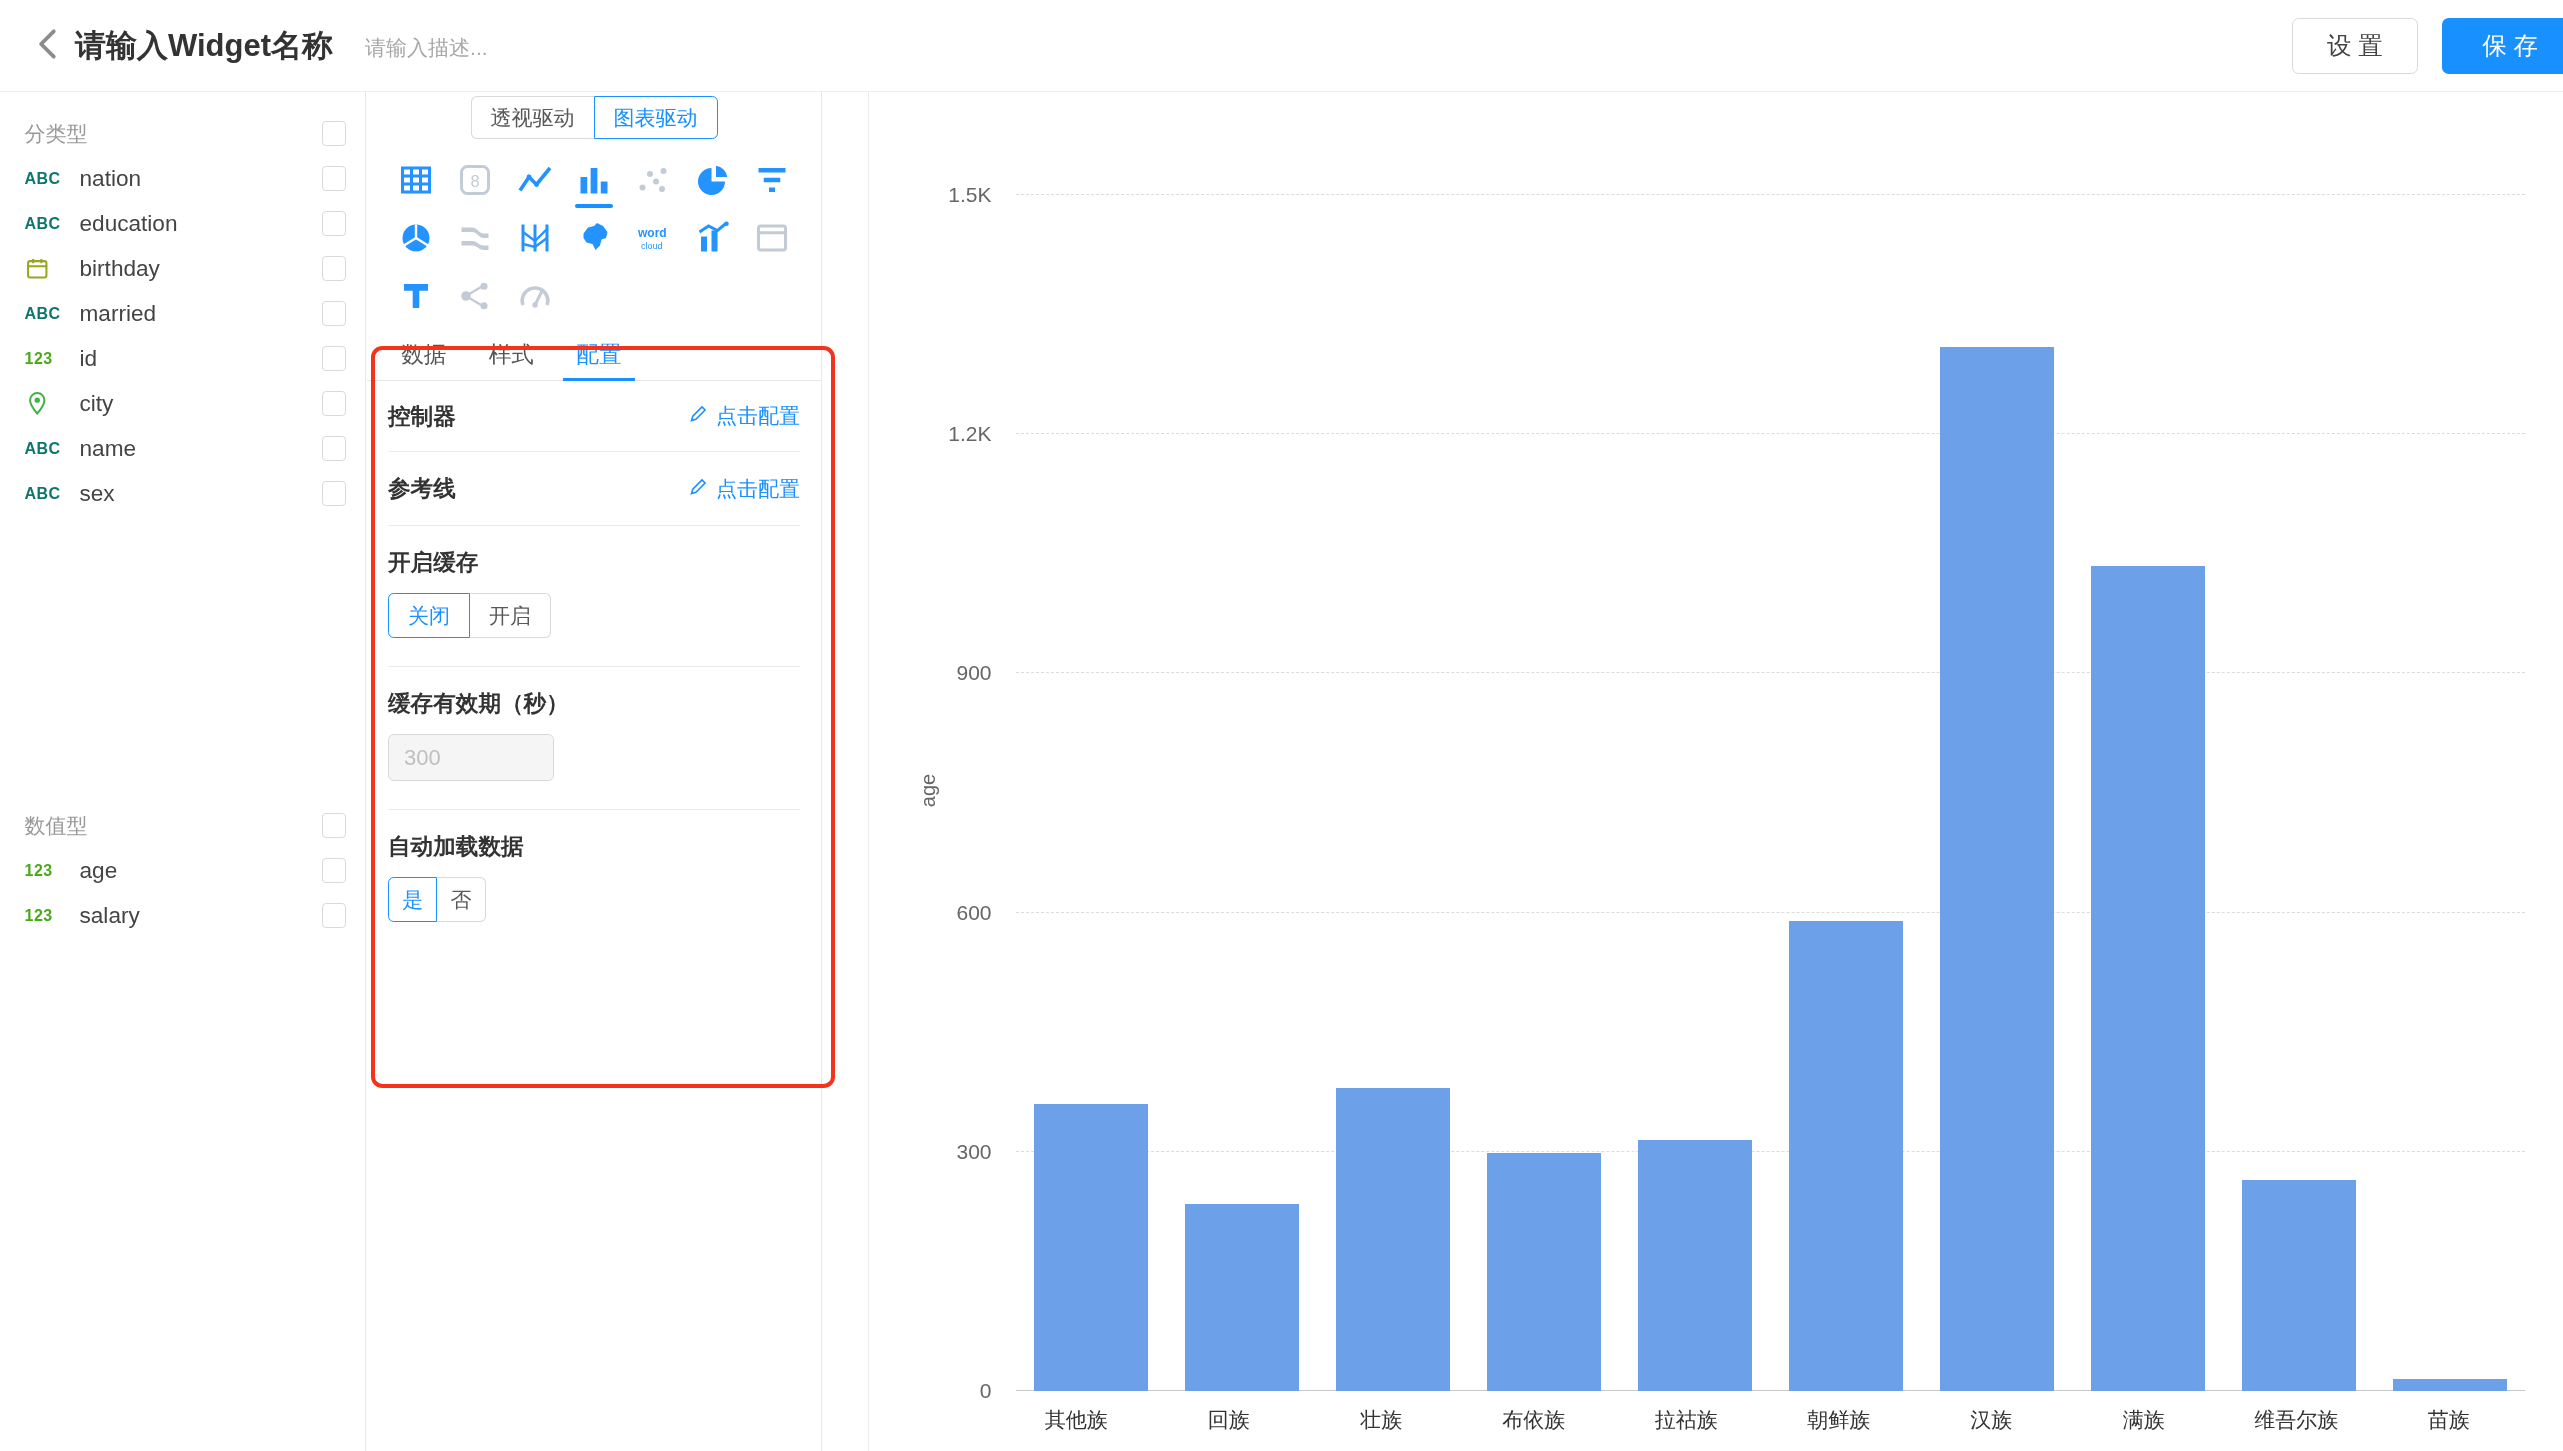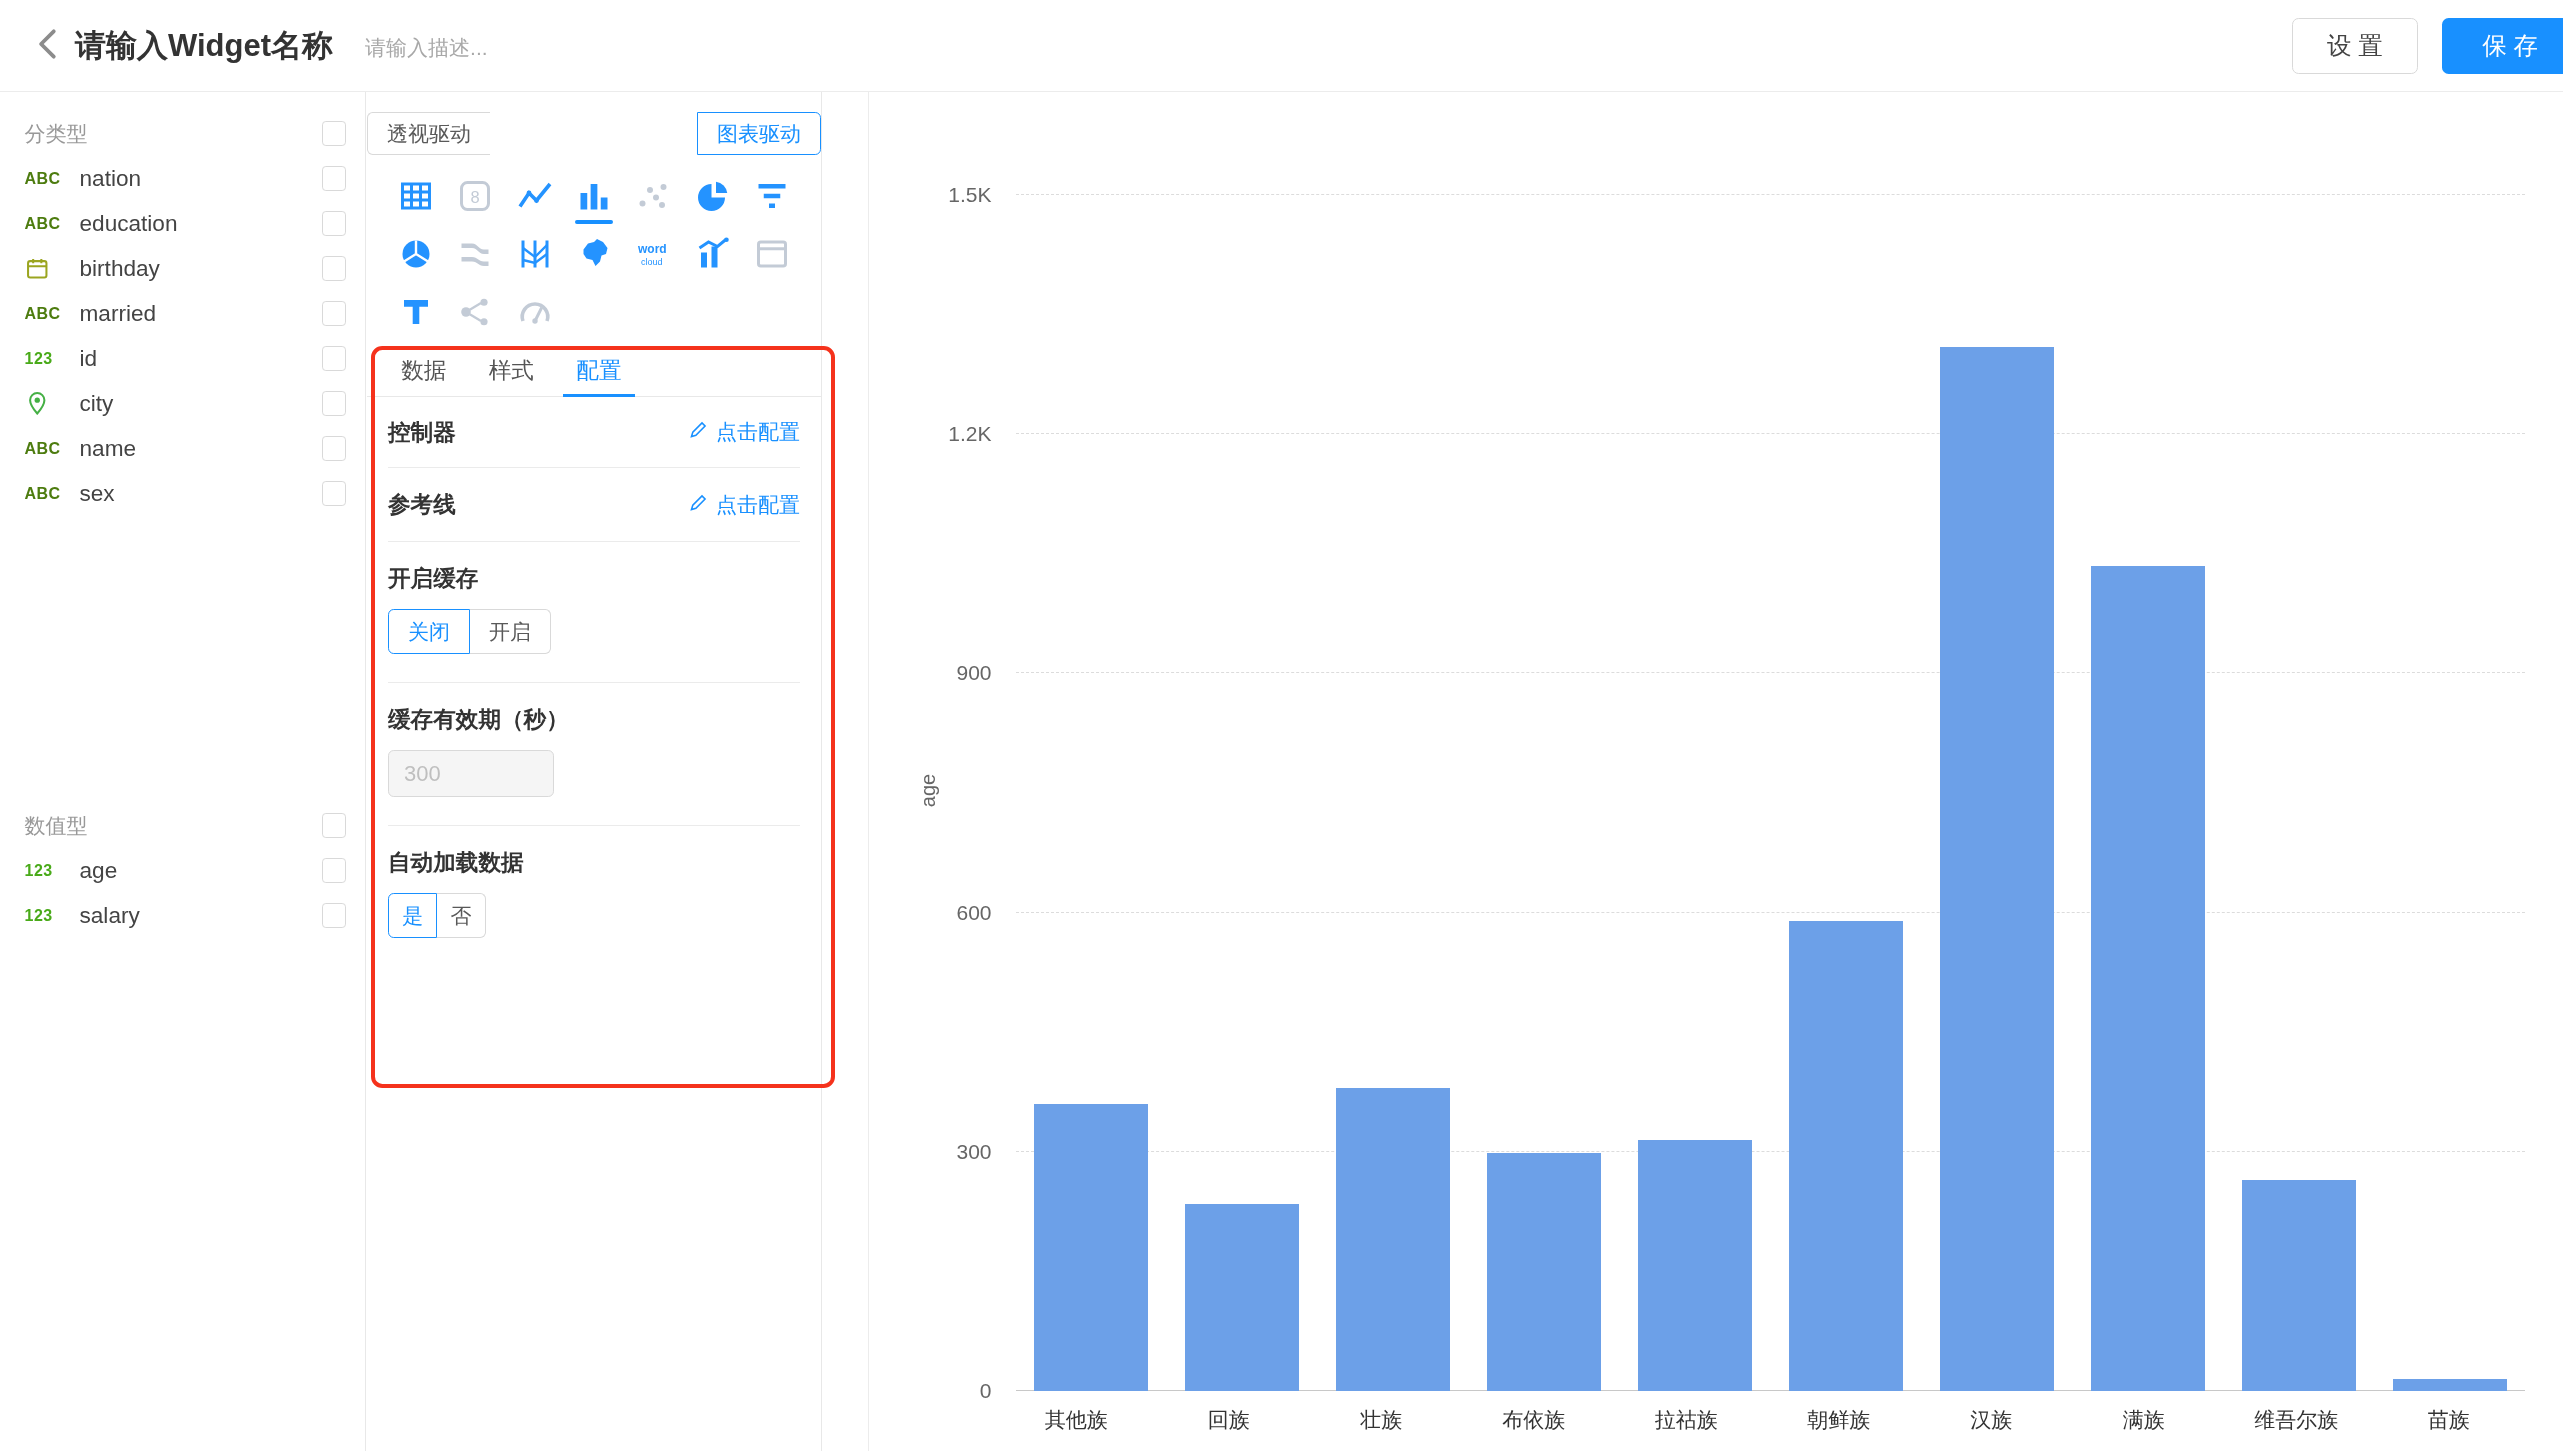--- a/index.html
+++ b/index.html
@@ -25,30 +25,30 @@
   .sidebar { position:absolute; left:0; top:92px; width:366px; bottom:0;
     border-right:0.9px solid #e8e8e8; background:#fff; }
   .dataset-header { height:65px; border-bottom:0.9px solid #e8e8e8; display:flex; align-items:center;
     padding:0 24.5px; font-size:25.5px; color:#333; }
   .dataset-header .chev { margin-left:auto; display:flex; }
   .field-list { padding:19px 19px 0 24.5px; }
   .section-row { display:flex; align-items:center; height:45px; }
   .section-label { font-size:21px; color:#999; }
   .field-row { display:flex; align-items:center; height:45px; cursor:pointer; }
   .fprefix { width:55px; font-size:16px; font-weight:bold; letter-spacing:0.5px; display:flex; align-items:center; }
-  .fprefix.abc { color:#4d7c0f; }
+  .fprefix.abc { color:#0f766e; }
   .fprefix.num { color:#49aa19; }
   .fname { font-size:22.6px; color:#444; }
   .checkbox { margin-left:auto; width:24.5px; height:24.5px; border:1.9px solid #d9d9d9; border-radius:3.8px; background:#fff; cursor:pointer; }
   .section-gap { height:287px; }
 
   
   .panel { position:absolute; left:367px; top:92px; width:455px; bottom:0;
     border-right:0.9px solid #e8e8e8; background:#fff; }
-  .mode-toggle { margin-top:20px; display:flex; justify-content:space-between; }
+  .mode-toggle { margin-top:4px; display:flex; justify-content:center; }
   .mode-btn { height:43px; padding:0 19px; display:flex; align-items:center; font-size:21px;
     border:0.9px solid #d9d9d9; color:#595959; background:#fff; cursor:pointer; }
   .mode-btn.first { border-radius:5.7px 0 0 5.7px; border-right:none; }
   .mode-btn.selected { border:1.9px solid #1890ff; color:#1890ff; border-radius:0 5.7px 5.7px 0; }
   .icon-grid { margin:19px auto 0; width:415px; display:grid; grid-template-columns:repeat(7,1fr);
     row-gap:15px; justify-items:center; }
   .icon-cell { width:43px; height:43px; display:flex; align-items:center; justify-content:center;
     position:relative; cursor:pointer; }
   .icon-cell.blue { color:#2493ff; }
   .icon-cell.gray { color:#c3cbd6; }

